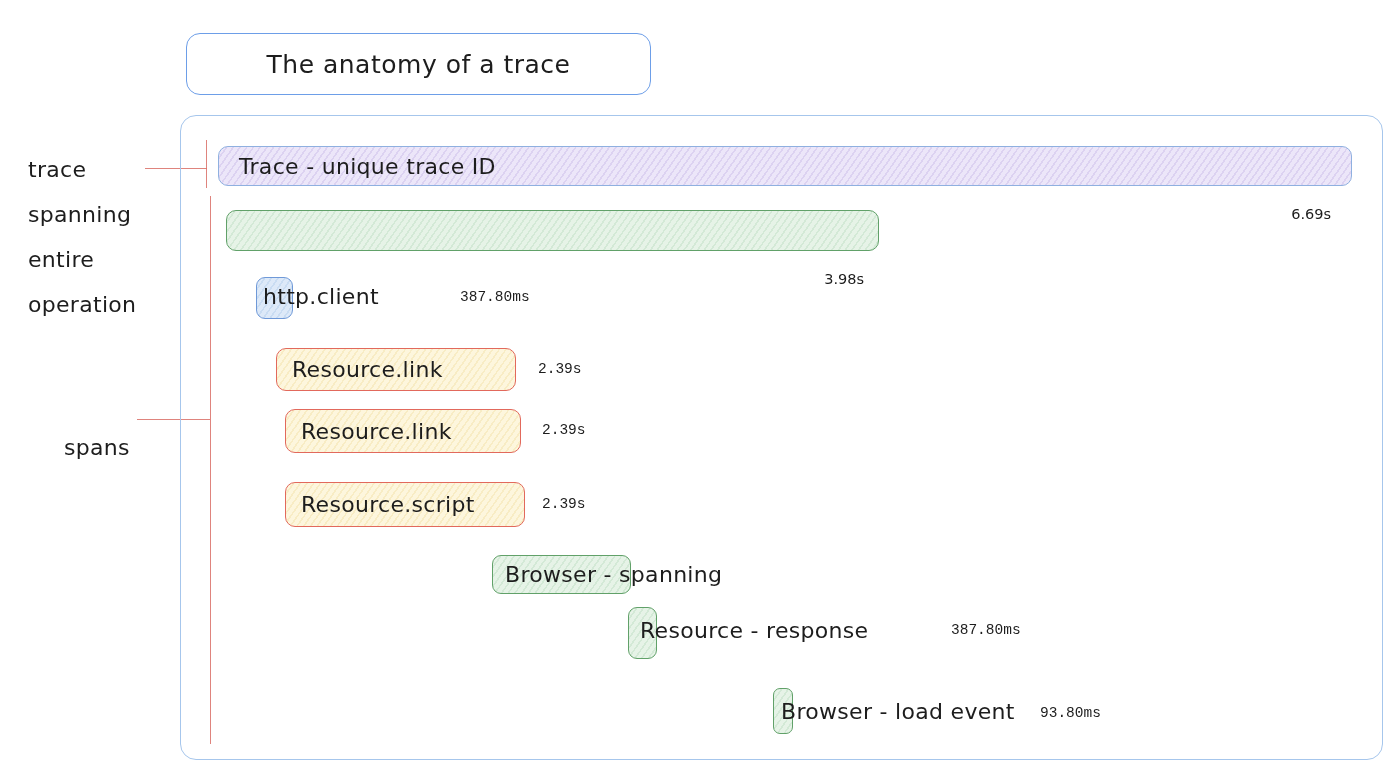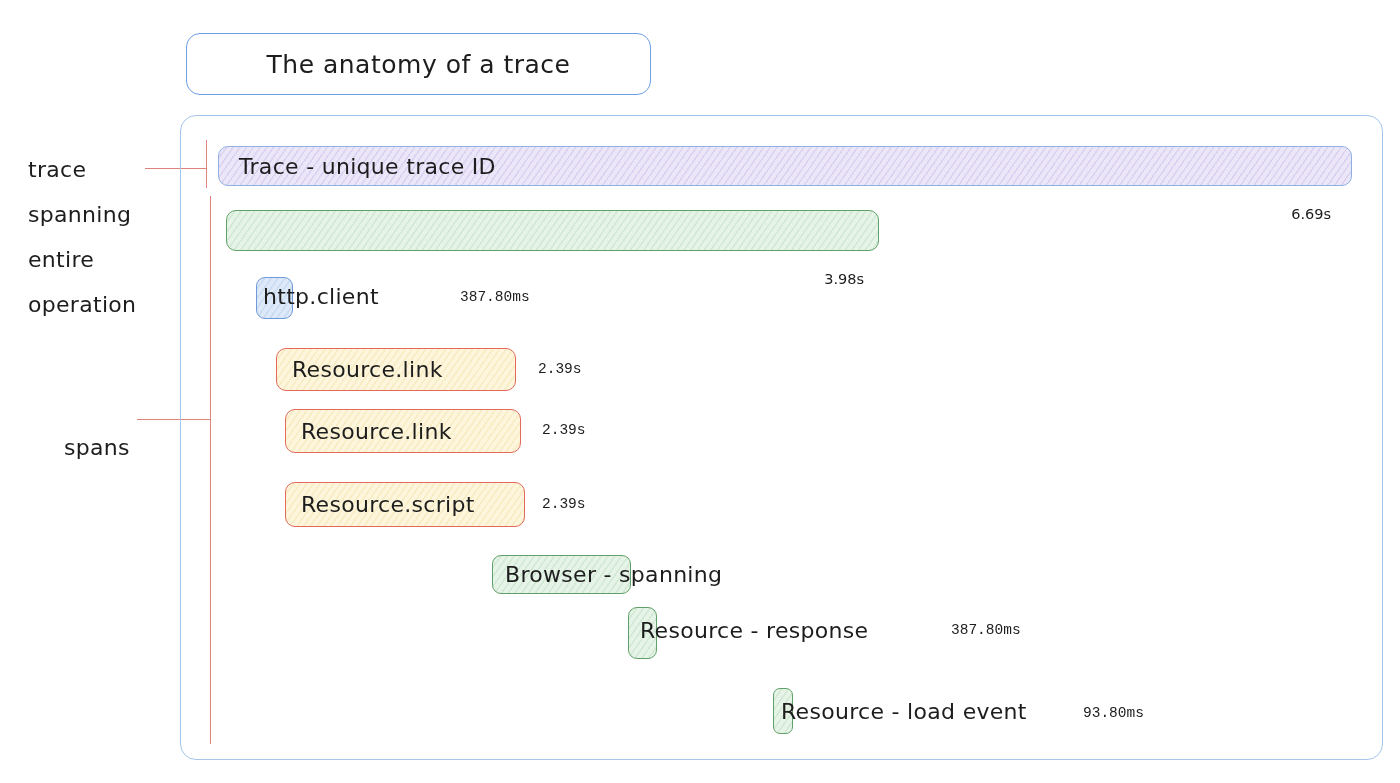--- a/index.html
+++ b/index.html
@@ -121,16 +121,16 @@
   <span class="free-duration" style="left:542px;top:496px;">2.39s</span>
 
   <div class="mini-box box-request hach-green"></div>
   <span class="free-label" style="left:505px;top:562px;">Browser - spanning</span>
 
   <div class="mini-box box-response hach-green"></div>
   <span class="free-label" style="left:640px;top:618px;">Resource - response</span>
   <span class="free-duration" style="left:951px;top:622px;">387.80ms</span>
 
   <div class="mini-box box-load hach-green"></div>
-  <span class="free-label" style="left:781px;top:699px;">Resource - load event</span>
-  <span class="free-duration" style="left:1083px;top:705px;">93.80ms</span>
+  <span class="free-label" style="left:781px;top:699px;">Browser - load event</span>
+  <span class="free-duration" style="left:1040px;top:705px;">93.80ms</span>
 
 </div>
 
 </body></html>

